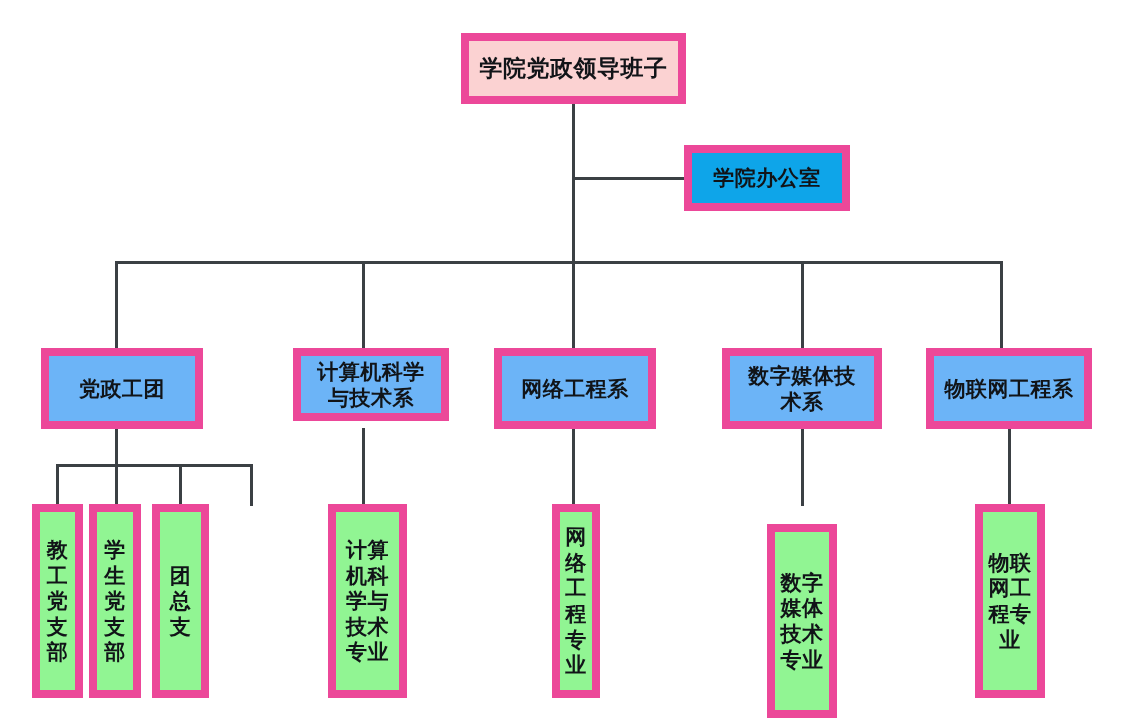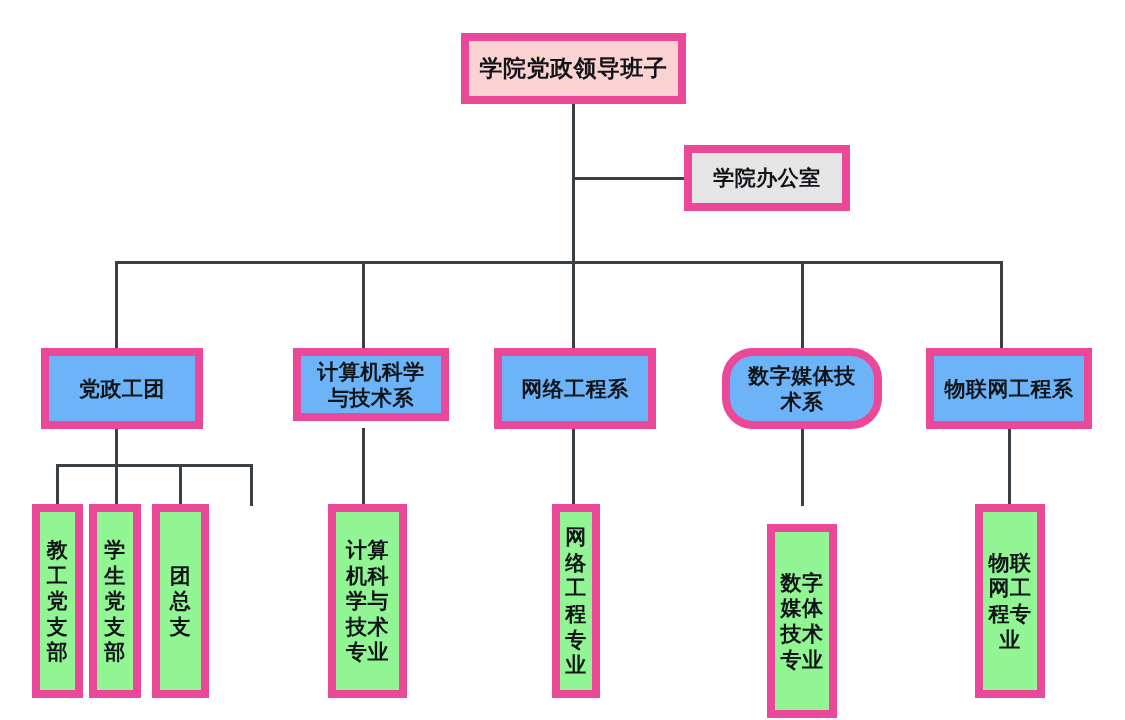--- a/index.html
+++ b/index.html
@@ -40,21 +40,21 @@
     color: #111418;
     font-weight: bold;
     line-height: 1.22;
     letter-spacing: 0.5px;
   }
   .node-root {
     background: #fbd2d2;
     font-size: 23px;
   }
   .node-office {
-    background: #e5e5e5;
+    background: #0ea5e9;
     font-size: 21px;
   }
   .node-dept {
     background: #6cb4f7;
     font-size: 21px;
   }
   .node-leaf {
     background: #91f593;
     font-size: 21px;
   }
@@ -111,21 +111,21 @@
   </div>
 
   <div class="node node-dept" style="left:293px; top:348px; width:156px; height:73px; padding:0 10px;">
     <span class="label">计算机科学与技术系</span>
   </div>
 
   <div class="node node-dept" style="left:494px; top:348px; width:162px; height:81px;">
     <span class="label">网络工程系</span>
   </div>
 
-  <div class="node node-dept" style="left:722px; top:348px; width:160px; height:81px; padding:0 12px;border-radius:31px;">
+  <div class="node node-dept" style="left:722px; top:348px; width:160px; height:81px; padding:0 12px;">
     <span class="label">数字媒体技术系</span>
   </div>
 
   <div class="node node-dept" style="left:926px; top:348px; width:166px; height:81px;">
     <span class="label">物联网工程系</span>
   </div>
 
   <div class="node node-leaf w1" style="left:32px; top:504px; width:51px; height:194px;">
     <span class="label">教工党支部</span>
   </div>

